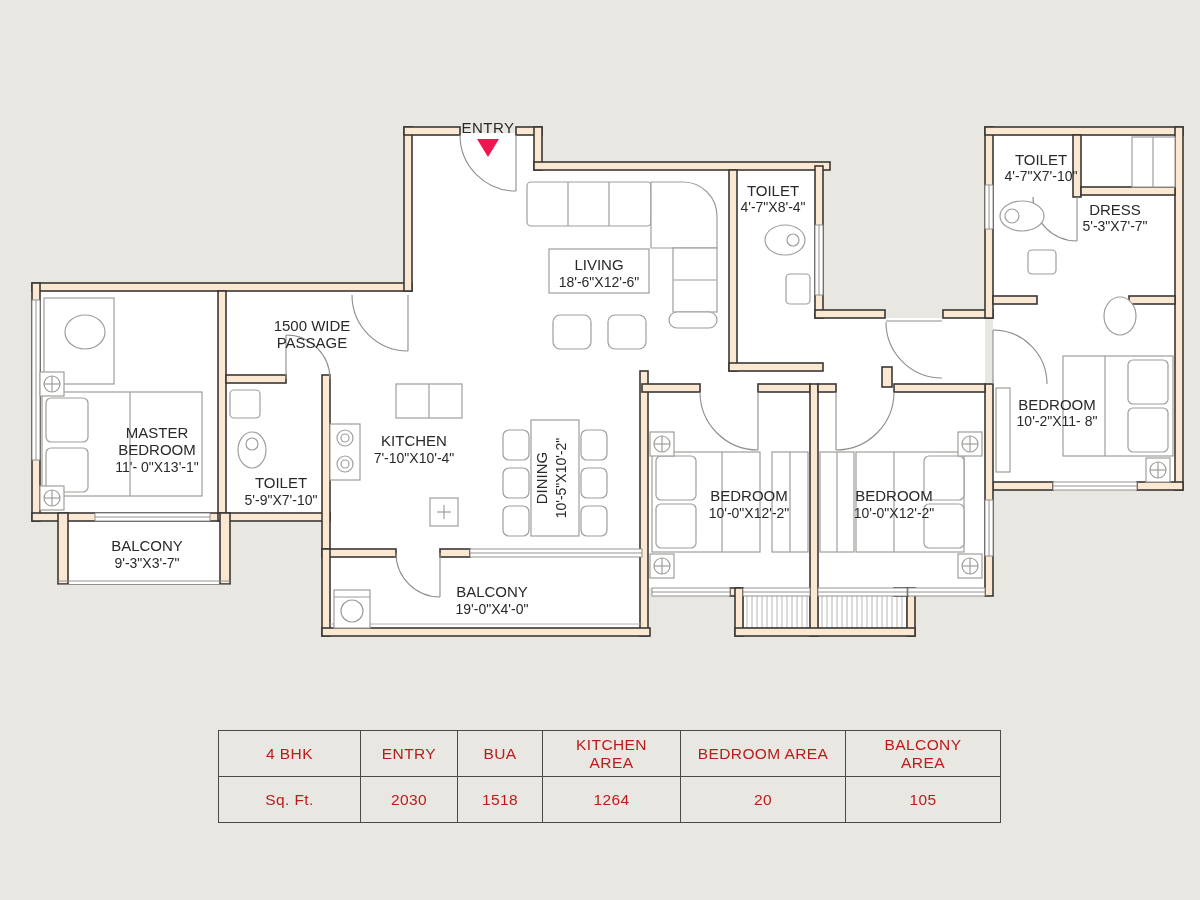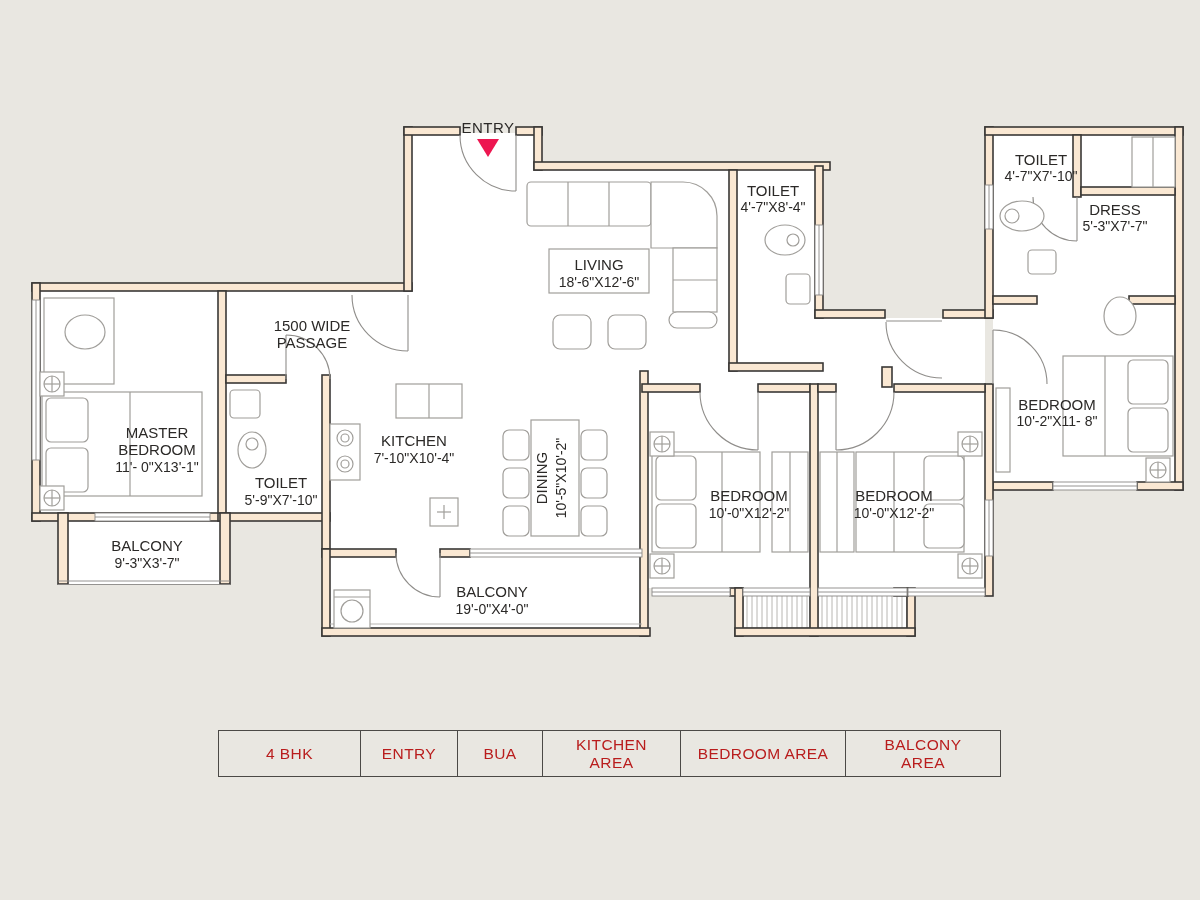--- a/index.html
+++ b/index.html
@@ -345,15 +345,23 @@
   </colgroup>
   <tbody>
         <tr>
     <td>4 BHK</td>
     <td>ENTRY</td>
     <td>BUA</td>
     <td>KITCHEN AREA</td>
     <td>BEDROOM AREA</td>
     <td>BALCONY AREA</td>
   </tr>
+  <tr>
+    <td>Sq. Ft.</td>
+    <td>2030</td>
+    <td>1518</td>
+    <td>1264</td>
+    <td>20</td>
+    <td>105</td>
+  </tr>
 </tbody>
     </table>
 </div>
 
 </body></html>

